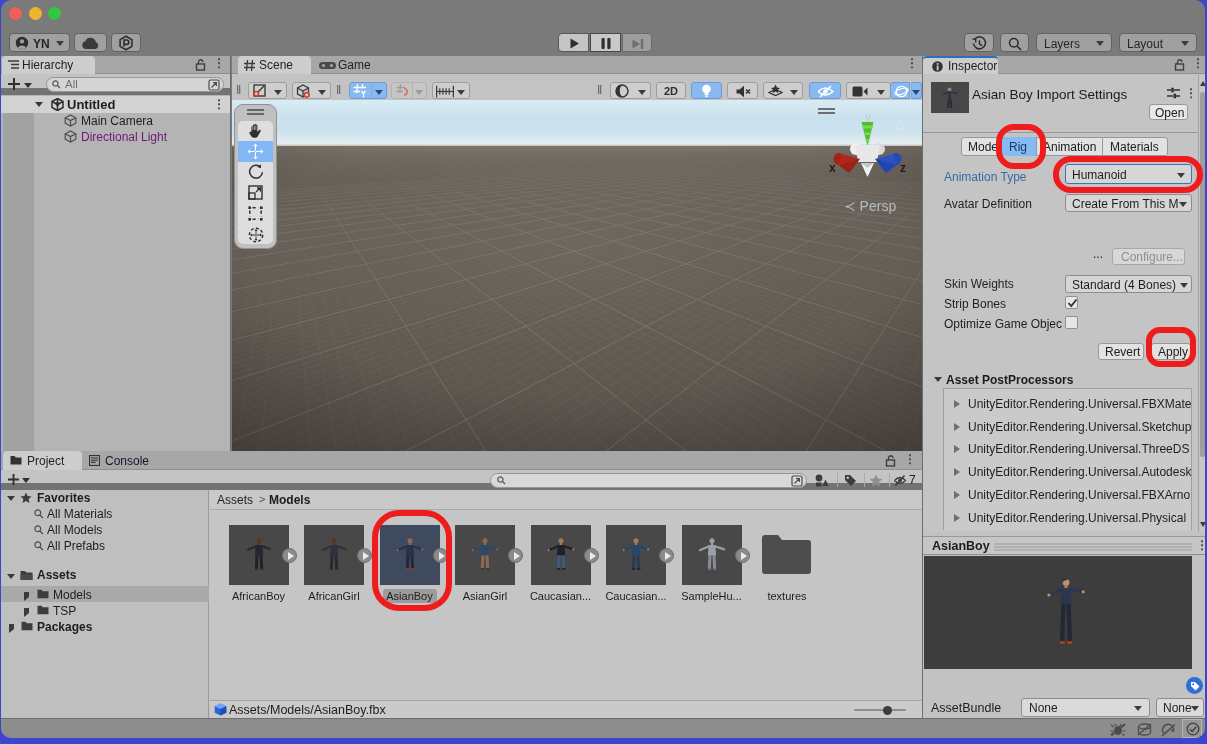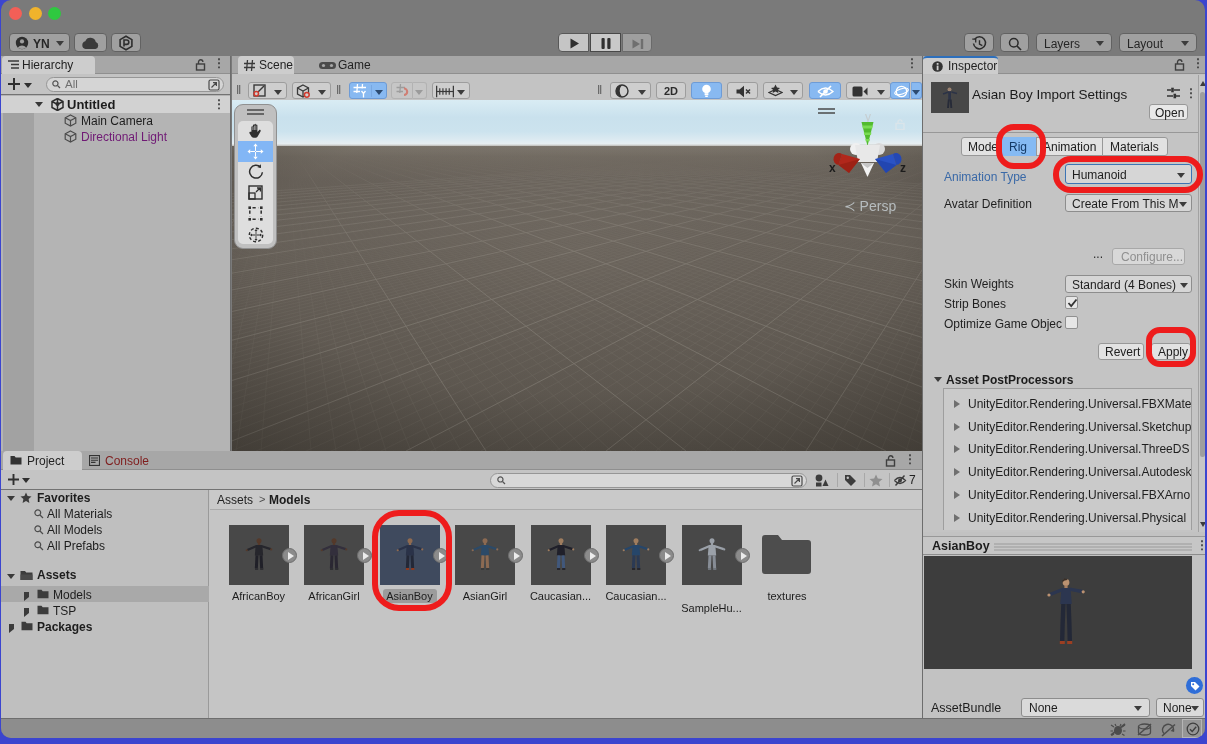--- a/index.html
+++ b/index.html
@@ -9,21 +9,21 @@
 
 #titlebar { position:absolute; left:0; top:0; width:100%; height:28px; }
 .tl { position:absolute; top:7px; width:13px; height:13px; border-radius:50%; }
 #title { position:absolute; top:6px; width:100%; text-align:center; font-size:13.7px; font-weight:bold; color:#232323; letter-spacing:0; }
 
 .tbtn { position:absolute; top:33px; height:19px; background:#a0a0a0; border:1px solid #626262; border-radius:4px; color:#262626; font-size:12px; }
 
 .tabbar { position:absolute; left:0; top:0; right:0; height:18px; background:#a7a7a7; border-bottom:1px solid #8f8f8f; }
 .tab { position:absolute; top:0; height:18px; background:#cdcdcd; border-radius:4px 4px 0 0; font-size:12px; color:#232323; }
 .tab span { position:absolute; top:2px; }
-.paneltb { position:absolute; left:0; right:0; top:18px; height:21px; background:#c3c3c3; border-bottom:1px solid #737373; }
+.paneltb { position:absolute; left:0; right:0; top:18px; height:21px; background:#c3c3c3; border-bottom:7px solid #737373; }
 .kebab { color:#3f3f3f; font-size:11px; letter-spacing:0; font-weight:bold; }
 
 #hier { position:absolute; left:0; top:56px; width:230px; height:395px; background:#b4b4b4; border-right:1px solid #6d6d6d; }
 
 #scene { position:absolute; left:231px; top:56px; width:690px; height:395px; background:#c3c3c3; }
 #viewport { position:absolute; left:0; top:44px; width:690px; height:351px; overflow:hidden; }
 .sbtn { position:absolute; top:8px; height:17px; background:#cecece; border-radius:3px; }
 
 #insp { position:absolute; left:921px; top:56px; width:283px; height:662px; background:#c2c2c2; border-left:1px solid #6d6d6d; }
 .ibtn { background:#e2e2e2; border:1px solid #989898; border-radius:3px; color:#202020; position:absolute; font-size:12px; text-align:center; }
@@ -169,21 +169,21 @@
     <div style="position:absolute; left:63px; top:73px; width:160px; height:16px;">
       <svg width="13" height="13" style="position:absolute;left:0;top:1px" viewBox="0 0 13 13">
           <path d="M6.5 1 L11.8 3.8 V9.2 L6.5 12 L1.2 9.2 V3.8 Z" fill="none" stroke="#4c4c4c" stroke-width="1.2"></path>
           <path d="M1.2 3.8 L6.5 6.6 L11.8 3.8 M6.5 6.6 V12" fill="none" stroke="#4c4c4c" stroke-width="1.2"></path>
         </svg>
       <span style="position:absolute;left:17px;top:0.5px;font-size:12px;color:#701a75;">Directional Light</span>
     </div>
   </div>
   <div id="scene">
     <div class="tabbar">
-      <div class="tab" style="left:6px; width:56px;">
+      <div class="tab" style="left:6px; width:73px;">
         <svg width="11" height="11" style="position:absolute;left:6px;top:3.5px" viewBox="0 0 11 11">
             <path d="M3.5 0 L2.5 11 M8.5 0 L7.5 11 M0 3.5 H11 M0 7.5 H11" stroke="#3a3a3a" stroke-width="1.3"></path>
           </svg>
         <span style="left:21px;">Scene</span>
       </div>
       <svg width="17" height="9" style="position:absolute;left:87px;top:5px" viewBox="0 0 17 9">
           <rect x="0" y="1" width="17" height="7" rx="3.5" fill="#4a4a4a"></rect>
           <circle cx="4.5" cy="4.5" r="1.6" fill="#a7a7a7"></circle>
           <circle cx="12.5" cy="4.5" r="1.6" fill="#a7a7a7"></circle>
         </svg>
@@ -1193,21 +1193,21 @@
       <div class="tab" style="left:2px; width:79px; height:19px;">
         <svg width="12" height="10" style="position:absolute;left:7px;top:4px" viewBox="0 0 12 10">
             <path d="M0.5 1 h4 l1.2 1.5 H11.5 V9.5 H0.5 Z" fill="#333"></path>
           </svg>
         <span style="left:24px; top:2.5px;">Project</span>
       </div>
       <svg width="11" height="11" style="position:absolute;left:88px;top:4px" viewBox="0 0 11 11">
           <rect x="0.5" y="0.5" width="10" height="10" fill="none" stroke="#333" stroke-width="1.2"></rect>
           <path d="M2 3 h7 M2 5.2 h7 M2 7.4 h4.5" stroke="#333" stroke-width="1.1"></path>
         </svg>
-      <span style="position:absolute;left:104px;top:2.5px;font-size:12px;color:#7f1d1d;">Console</span>
+      <span style="position:absolute;left:104px;top:2.5px;font-size:12px;color:#0f172a;">Console</span>
       <svg width="11" height="12" style="position:absolute;left:884px;top:4px" viewBox="0 0 11 12">
           <rect x="1.5" y="5" width="8" height="6" fill="none" stroke="#3f3f3f" stroke-width="1.4"></rect>
           <path d="M3.5 5 V3 a2.2 2.2 0 0 1 4.4 0" fill="none" stroke="#3f3f3f" stroke-width="1.4"></path>
         </svg>
       <span class="kebab" style="position:absolute;left:903px;top:1px;font-size:12px;">⋮</span>
     </div>
     <div class="paneltb" style="top:19px; height:20px; background:#c4c4c4;">
       <svg width="11" height="11" style="position:absolute;left:7px;top:4px" viewBox="0 0 11 11">
           <path d="M5.5 0 V11 M0 5.5 H11" stroke="#2f2f2f" stroke-width="1.9"></path>
         </svg>
@@ -1388,27 +1388,37 @@
       <div class="pcirc" style="left:524.5px;top:57.5px;">
             <span style="position:absolute;left:5px;top:3px;width:0;height:0;border-top:4px solid transparent;border-bottom:4px solid transparent;border-left:6px solid #ececec;"></span>
           </div>
       <div class="tlabel" style="left:8.5px;top:100px;">AfricanBoy</div>
       <div class="tlabel" style="left:84px;top:100px;">AfricanGirl</div>
       <div style="position:absolute;left:172.5px;top:99px;width:54px;height:14px;background:#9c9c9c;border-radius:3px;"></div>
       <div class="tlabel" style="left:159.5px;top:100px;">AsianBoy</div>
       <div class="tlabel" style="left:235px;top:100px;">AsianGirl</div>
       <div class="tlabel" style="left:310.5px;top:100px;">Caucasian...</div>
       <div class="tlabel" style="left:386px;top:100px;">Caucasian...</div>
-      <div class="tlabel" style="left:461.5px;top:100px;margin-top:12px;">SampleHu...</div>
+      <div class="tlabel" style="left:461.5px;top:100px;">SampleHu...</div>
       <svg width="52" height="42" style="position:absolute;left:551px;top:43px" viewBox="0 0 52 42">
             <path d="M1 5 a3 3 0 0 1 3 -3 h13 l4 5 h26 a3 3 0 0 1 3 3 V38 a3 3 0 0 1 -3 3 H4 a3 3 0 0 1 -3 -3 Z" fill="#4d4d4d"></path>
           </svg>
       <div class="tlabel" style="left:537px;top:100px;">textures</div>
       </div>
 
+      <div style="position:absolute;left:0;bottom:0;right:0;height:18px;background:#cacaca;border-top:1px solid #a5a5a5;">
+        <svg width="13" height="13" style="position:absolute;left:4px;top:2px" viewBox="0 0 13 13">
+            <path d="M6.5 0.5 L12.3 3.3 V9.7 L6.5 12.5 L0.7 9.7 V3.3 Z" fill="#2a66d9"></path>
+            <path d="M6.5 0.5 L12.3 3.3 L6.5 6.1 L0.7 3.3 Z" fill="#6fa3ff"></path>
+            <path d="M6.5 6.1 L12.3 3.3 V9.7 L6.5 12.5 Z" fill="#1c4fb4"></path>
+          </svg>
+        <span style="position:absolute;left:19px;top:1.5px;font-size:12.5px;color:#1d1d1d;">Assets/Models/AsianBoy.fbx</span>
+        <div style="position:absolute;right:16px;top:8px;width:52px;height:2px;background:#8f8f8f;border-radius:1px;"></div>
+        <div style="position:absolute;right:30px;top:4.5px;width:9px;height:9px;border-radius:50%;background:#3c3c3c;"></div>
+      </div>
     </div>
   </div>
   <div id="status">
     <svg width="16" height="13" style="position:absolute;left:1109px;top:4px" viewBox="0 0 16 13">
         <ellipse cx="8" cy="7.5" rx="4" ry="4.6" fill="#4c4c4c"></ellipse>
         <path d="M4 4 L1 2 M12 4 L15 2 M3 8 H0.5 M15.5 8 H13 M4 11 L1.5 12.5 M12 11 L14.5 12.5 M6 3 L5 1 M10 3 L11 1" stroke="#4c4c4c" stroke-width="1.2"></path>
         <path d="M1 12 L15 1" stroke="#4c4c4c" stroke-width="1.6"></path>
       </svg>
     <svg width="15" height="13" style="position:absolute;left:1136px;top:4px" viewBox="0 0 15 13">
         <ellipse cx="7.5" cy="3.5" rx="6" ry="2.5" fill="none" stroke="#4c4c4c" stroke-width="1.3"></ellipse>

